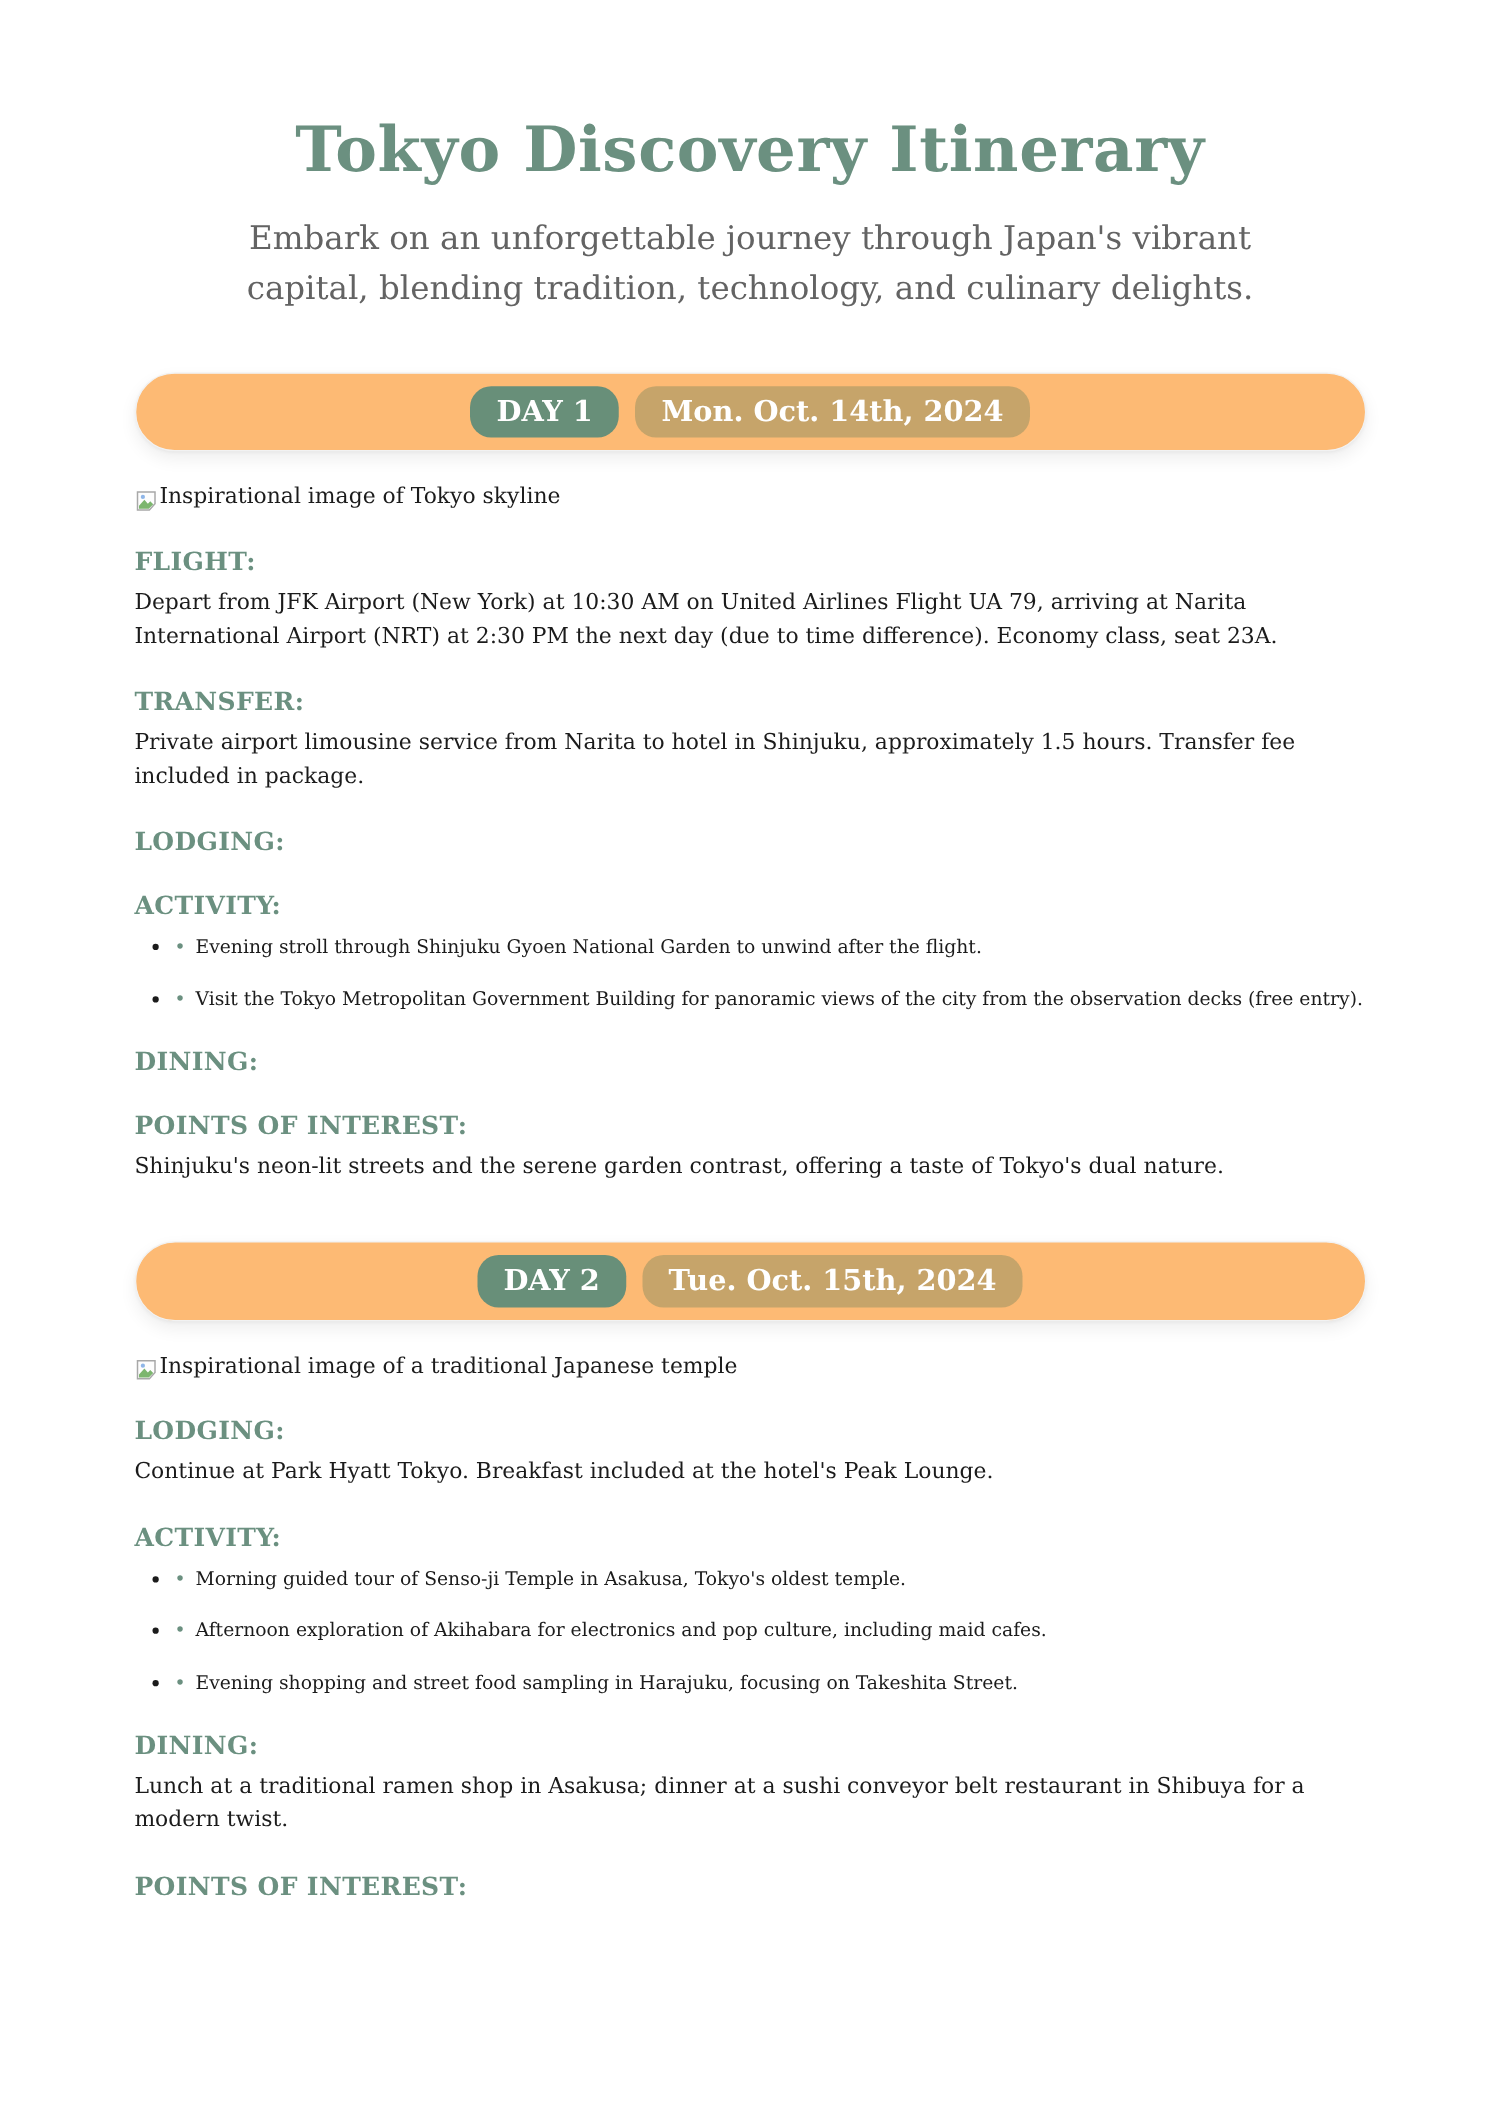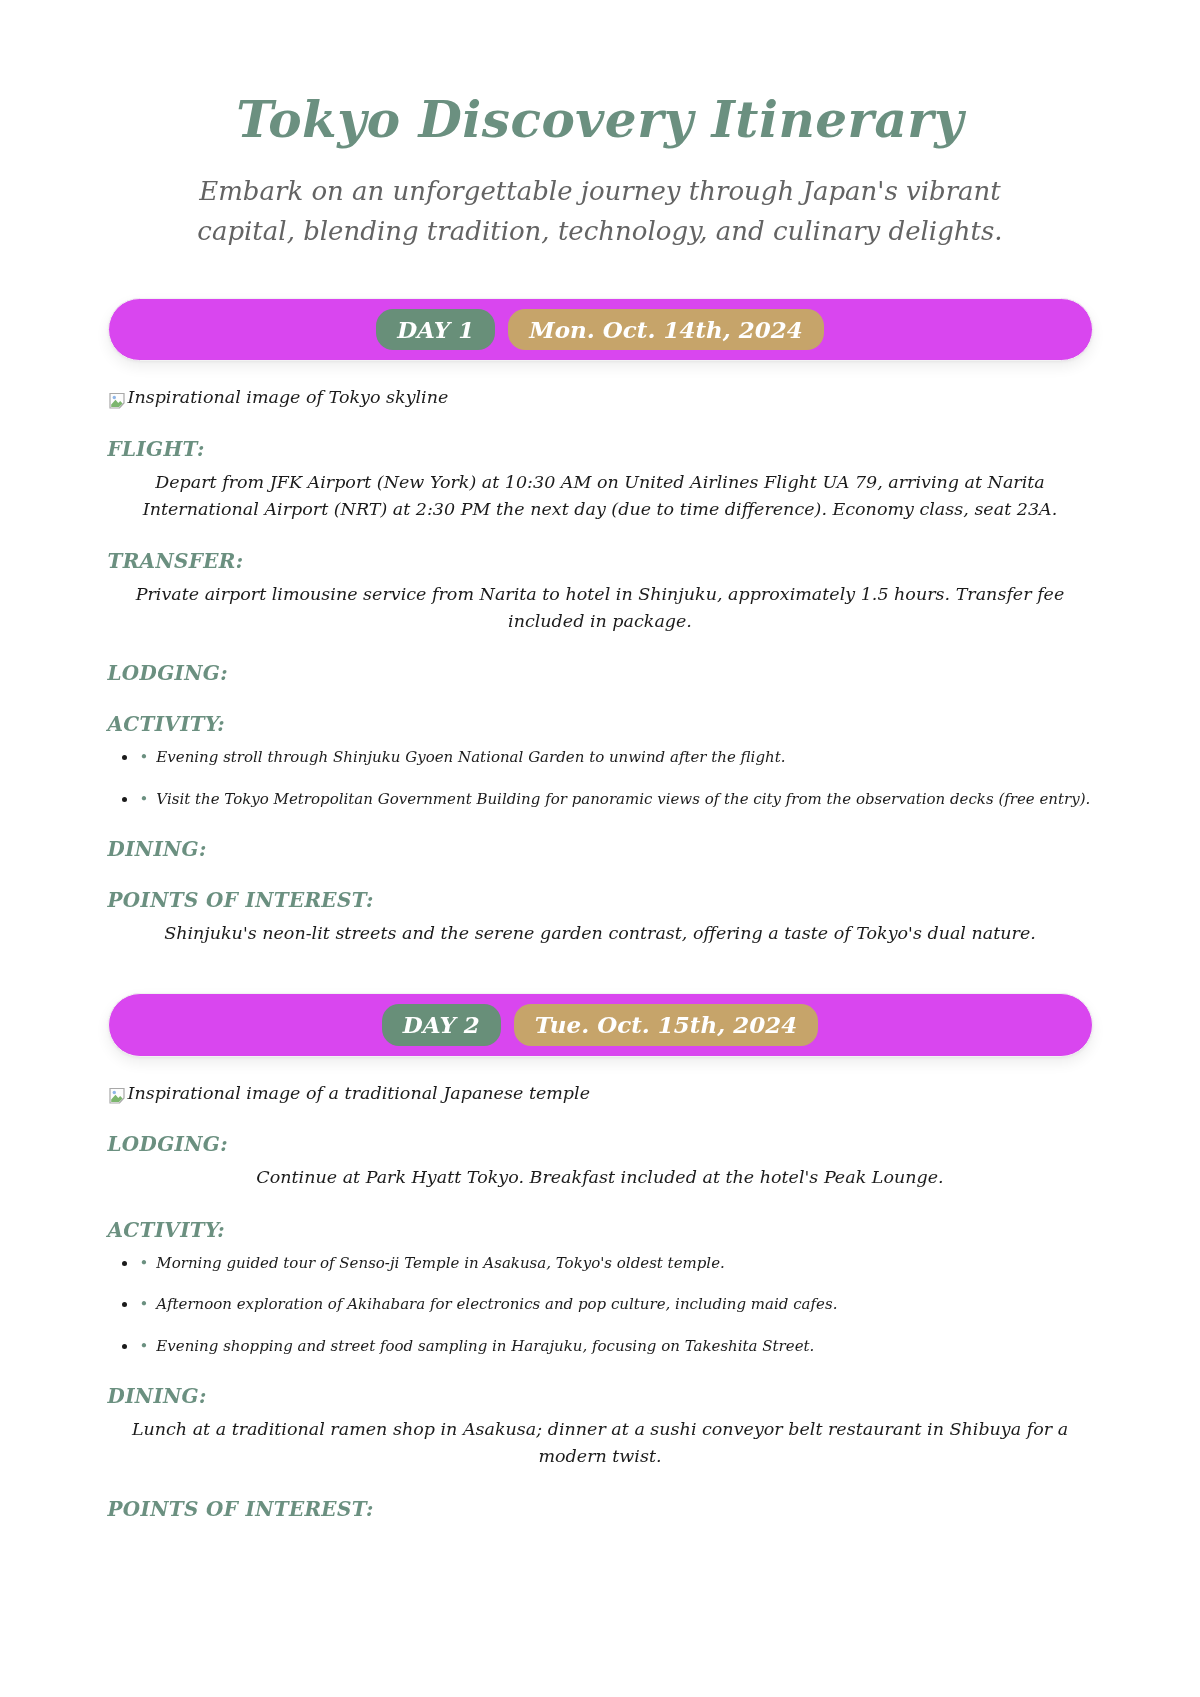--- a/index.html
+++ b/index.html
@@ -9,33 +9,33 @@
     --body-text:#1b1b1b;
     --subtitle-gray:#636363;
   }
   *{box-sizing:border-box;}
   html,body{margin:0;padding:0;}
   body{
     width:1200px;height:1697px;overflow:hidden;background:#ffffff;
     color:var(--body-text);
     font-family:"DejaVu Serif","Liberation Serif",serif;
   }
-  .container{width:985px;margin:0 auto;font-style:italic;}
+  .container{width:985px;margin:0 auto;}
   .page-title{
     color:var(--accent);text-align:center;
     font-size:50px;font-weight:bold;letter-spacing:0.5px;
     margin:90px 0 0;
   }
   .page-subtitle{
     color:var(--subtitle-gray);text-align:center;
     font-size:26px;line-height:1.55;font-weight:normal;
     max-width:905px;margin:22px auto 0;
   }
   .day-card{
-    background:#d946ef;
+    background:#fdba74;
     border:1px solid #f2f2f2;
     border-radius:40px;
     box-shadow:0 6px 14px rgba(0,0,0,0.07),0 1px 3px rgba(0,0,0,0.05);
     padding:10px 12px;
     display:flex;justify-content:center;align-items:center;gap:13px;
     margin:46px 0 24px;
   }
   .badge{
     color:#fff;font-weight:bold;font-size:23px;line-height:1.3;
     padding:6px 21px;border-radius:17px;white-space:nowrap;
@@ -45,21 +45,21 @@
   .broken-figure{
     margin:24px 0 2px;font-size:17.5px;line-height:1.4;
     display:flex;align-items:flex-end;text-align:center;
   }
   .broken-figure .icon{display:inline-block;width:19px;height:19px;margin-right:1px;}
   .section-heading{
     color:var(--accent);font-size:20px;font-weight:bold;
     letter-spacing:0.3px;margin:27px 0 6px;
   }
   .section-paragraph{
-    font-size:17.5px;line-height:1.52;margin:8px 0 10px;text-align:center;
+    font-size:17.5px;line-height:1.52;margin:8px 0 10px;
   }
   .section-list{margin:10px 0 4px;padding-left:30px;}
   .section-list li{
     font-size:15px;line-height:1.5;margin:0 0 19px;
     padding-left:2px;
   }
   .inner-bullet{color:var(--accent);margin-right:8px;}
 </style>
 </head>
 <body>

